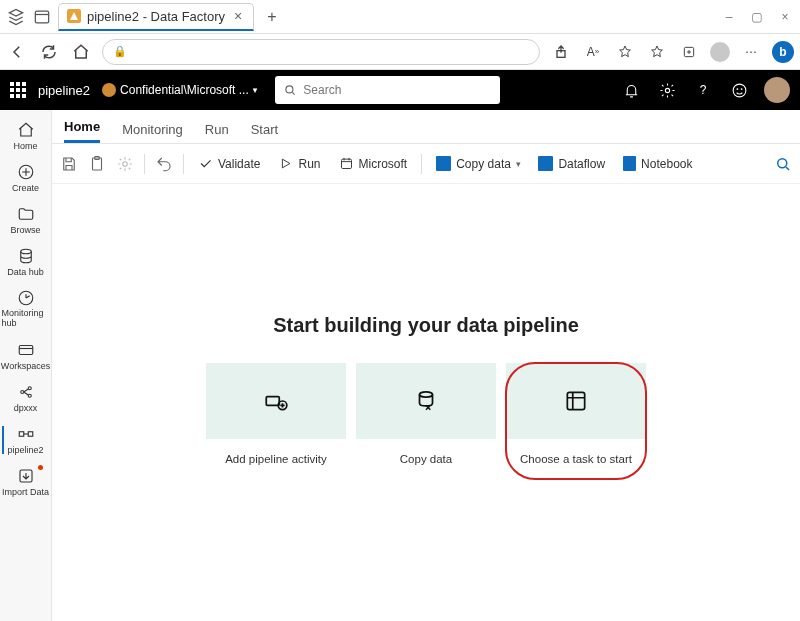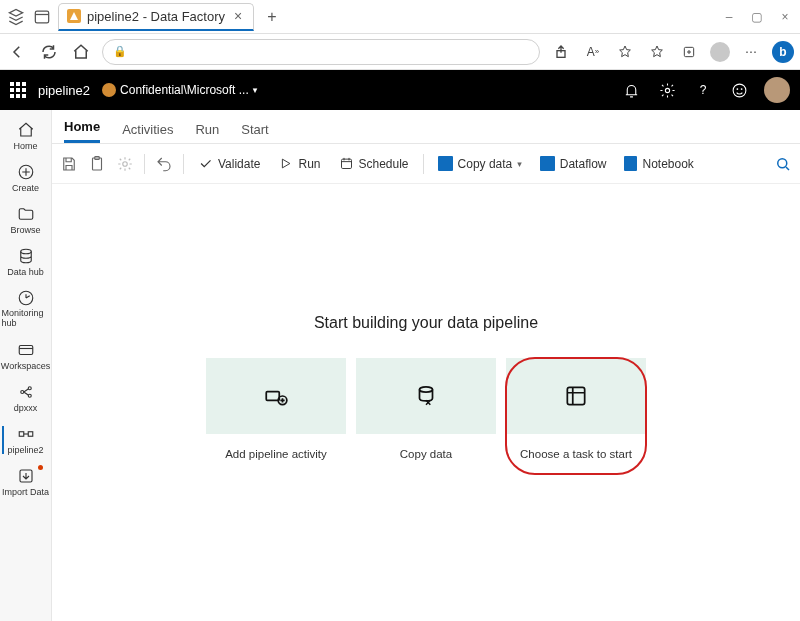--- a/index.html
+++ b/index.html
@@ -65,21 +65,21 @@
   .tbtn{display:flex;align-items:center;gap:5px;padding:2px 4px;}
   .tbtn svg{width:15px;height:15px;}
   .tbtn .caret{font-size:9px;color:#666;}
   .tool-icon{width:18px;height:18px;display:flex;align-items:center;justify-content:center;color:#666;}
   .blue{color:#0f6cbd;}
   .db-mini{width:15px;height:15px;background:#0f6cbd;border-radius:1px;position:relative;}
   .nb-mini{width:13px;height:15px;background:#0f6cbd;border-radius:1px;}
   .find-icon{margin-left:auto;}
 
   .canvas{flex:1;display:flex;flex-direction:column;align-items:center;justify-content:flex-start;padding-top:130px;}
-  .canvas h2{font-size:16px;font-weight:400;color:#222;margin-bottom:26px;}
+  .canvas h2{font-size:20px;font-weight:700;color:#222;margin-bottom:26px;}
   .cards{display:flex;gap:10px;}
   .card{width:140px;display:flex;flex-direction:column;align-items:center;}
   .card-top{width:140px;height:76px;background:#e6f2ed;display:flex;align-items:center;justify-content:center;}
   .card.highlight{outline:2px solid #d02020;outline-offset:-1px;border-radius:29px;}
   .card.highlight .card-top, .card.highlight .card-label{}
   .card-label{height:40px;display:flex;align-items:center;justify-content:center;font-size:11.5px;color:#333;text-align:center;}
   .card svg{width:26px;height:26px;}
 
 </style>
 </head>
@@ -170,20 +170,27 @@
       <span></span>
       <span></span>
       <span></span>
     </div>
   <span class="appbar-title">pipeline2</span>
   <div class="conf">
     <span class="conf-icon"></span>
     <span>Confidential\Microsoft ...</span>
     <span style="font-size:9px">▾</span>
   </div>
+  <div class="appbar-search">
+    <svg viewBox="0 0 24 24" width="14" height="14" fill="none" stroke="#666" stroke-width="2">
+        <circle cx="11" cy="11" r="6"></circle>
+        <path d="M20 20l-4-4"></path>
+      </svg>
+    <input placeholder="Search" style="">
+  </div>
   <div class="appbar-right">
     <div class="iconbtn">
         <svg viewBox="0 0 24 24" width="17" height="17" fill="none" stroke="currentColor" stroke-width="1.5">
           <path d="M6 18V11a6 6 0 1 1 12 0v7M4 18h16M10 21h4"></path>
         </svg>
       </div>
     <div class="iconbtn">
         <svg viewBox="0 0 24 24" width="17" height="17" fill="none" stroke="currentColor" stroke-width="1.5">
           <circle cx="12" cy="12" r="3"></circle>
           <path d="M12 2v3M12 19v3M4.2 4.2l2.1 2.1M17.7 17.7l2.1 2.1M2 12h3M19 12h3M4.2 19.8l2.1-2.1M17.7 6.3l2.1-2.1"></path>
@@ -269,21 +276,21 @@
         </svg>
       <span class="rail-badge"></span>
       <span>Import Data</span>
     </div>
     <div class="rail-spacer"></div>
   </div>
 
   <div class="content">
     <div class="tabs-row">
       <div class="t active">Home</div>
-      <div class="t">Activities</div>
+      <div class="t">Monitoring</div>
       <div class="t">Run</div>
       <div class="t">Start</div>
     </div>
 
     <div class="toolbar">
       <div class="tool-icon">
           <svg viewBox="0 0 24 24" fill="none" stroke="currentColor" stroke-width="1.5">
             <path d="M5 4h11l3 3v13H5z M8 4v5h7V4 M8 20v-6h8v6"></path>
           </svg>
         </div>
@@ -316,21 +323,21 @@
           <svg viewBox="0 0 24 24" fill="none" stroke="#333" stroke-width="1.5">
             <path d="M7 5v14l12-7z"></path>
           </svg>
           <span>Run</span>
         </div>
       <div class="tbtn">
           <svg viewBox="0 0 24 24" fill="none" stroke="#333" stroke-width="1.5">
             <rect x="4" y="5" width="16" height="15" rx="2"></rect>
             <path d="M4 9h16M8 3v4M16 3v4"></path>
           </svg>
-          <span>Schedule</span>
+          <span>Microsoft</span>
         </div>
       <div class="sep"></div>
       <div class="tbtn">
           <span class="db-mini"></span>
           <span>Copy data</span>
           <span class="caret">▾</span>
         </div>
       <div class="tbtn">
           <span class="db-mini" style="background:#0f6cbd"></span>
           <span>Dataflow</span>

